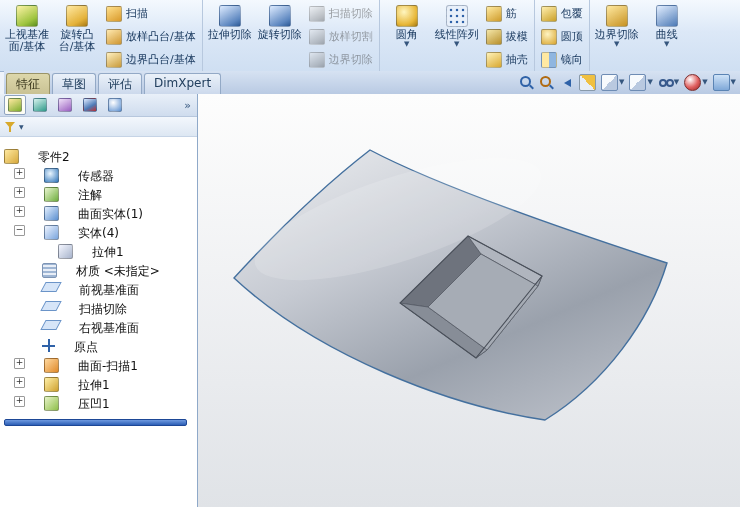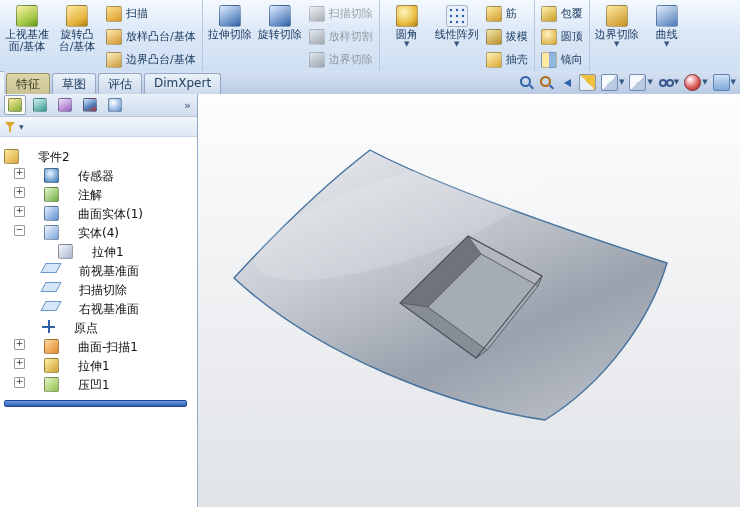--- a/index.html
+++ b/index.html
@@ -326,20 +326,25 @@
       <span class="tic t-body"></span>
       <span class="tlabel">实体(4)</span>
     </div>
     <div class="trow indent2">
       <span class="pm-sp"></span>
       <span class="tic t-sheet"></span>
       <span class="tlabel">拉伸1</span>
     </div>
     <div class="trow indent1">
       <span class="pm-sp"></span>
+      <span class="tic t-material"></span>
+      <span class="tlabel">材质 &lt;未指定&gt;</span>
+    </div>
+    <div class="trow indent1">
+      <span class="pm-sp"></span>
       <span class="tic t-plane"></span>
       <span class="tlabel">前视基准面</span>
     </div>
     <div class="trow indent1">
       <span class="pm-sp"></span>
       <span class="tic t-plane"></span>
       <span class="tlabel">扫描切除</span>
     </div>
     <div class="trow indent1">
       <span class="pm-sp"></span>

